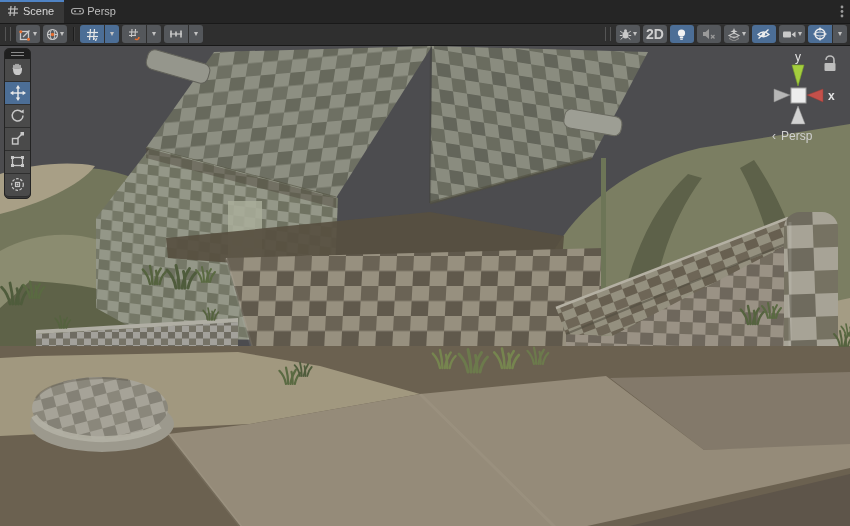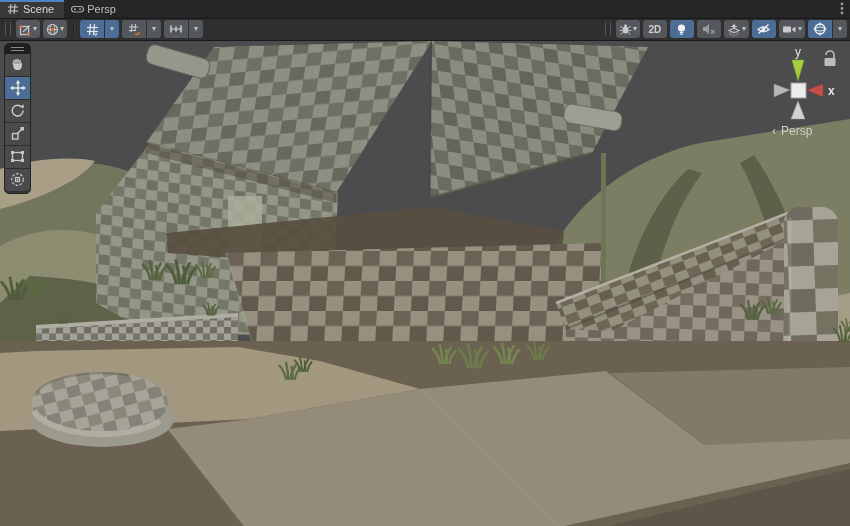--- a/index.html
+++ b/index.html
@@ -1,21 +1,21 @@
 <!DOCTYPE html>
 <html><head>
 <meta charset="utf-8">
 <style>
   * { margin:0; padding:0; box-sizing:border-box; }
   html,body { width:850px; height:526px; overflow:hidden; background:#2a2a2a;
               font-family:"Liberation Sans", sans-serif; }
   .editor { width:850px; height:526px; display:flex; flex-direction:column; }
 
   
-  .tabbar { height:19px; background:#252525; display:flex; align-items:stretch;
+  .tabbar { height:24px; background:#252525; display:flex; align-items:stretch;
             position:relative; border-bottom:1px solid #191919; }
   .tab { display:flex; align-items:center; gap:4px; padding:0 10px 0 7px;
          font-size:11px; color:#bdbdbd; position:relative; cursor:default; }
   .tab.active { background:#383838; color:#d8d8d8; }
   .tab.active::before { content:""; position:absolute; left:0; right:0; top:0;
          height:2px; background:#4f83c4; }
   .tab .ticon { width:12px; height:12px; display:inline-block; }
   .kebab { margin-left:auto; display:flex; align-items:center; padding:0 6px; }
 
   
@@ -25,21 +25,21 @@
   .handle { width:6px; height:14px; border-left:1px solid #555; border-right:1px solid #555; margin:0 2px; }
   .sep { width:1px; height:14px; background:#1d1d1d; margin:0 3px; box-shadow:1px 0 0 #3d3d3d; }
   .btn { height:18px; min-width:24px; background:#54575b; border-radius:3px;
          display:flex; align-items:center; justify-content:center; gap:1px;
          padding:0 3px; color:#c9c9c9; font-size:10px; cursor:default; }
   .btn.blue { background:#4c6e96; color:#e8e8e8; }
   .btn .arrow { font-size:8px; color:#c2c2c2; line-height:1; }
   .btn-group { display:flex; gap:1px; }
   .btn-group .btn { border-radius:3px 0 0 3px; }
   .btn-group .btn.arr { border-radius:0 3px 3px 0; min-width:14px; padding:0 2px; }
-  .lbl2d { font-size:10px; font-weight:bold; color:#cfcfcf; letter-spacing:0; }
+  .lbl2d { font-size:14px; font-weight:bold; color:#cfcfcf; letter-spacing:0; }
 
   
   .viewport { position:relative; width:850px; height:486px; background:#4c4c4f; }
   .viewport > svg.scene { position:absolute; inset:0; }
 
   
   .palette { position:absolute; left:4px; top:2px; width:27px; background:#383838;
              border:1px solid #232323; border-radius:5px; padding-bottom:1px; z-index:5; }
   .palette .grip { height:10px; display:flex; align-items:center; justify-content:center;
              background:#1f1f1f; border-radius:4px 4px 0 0; }

